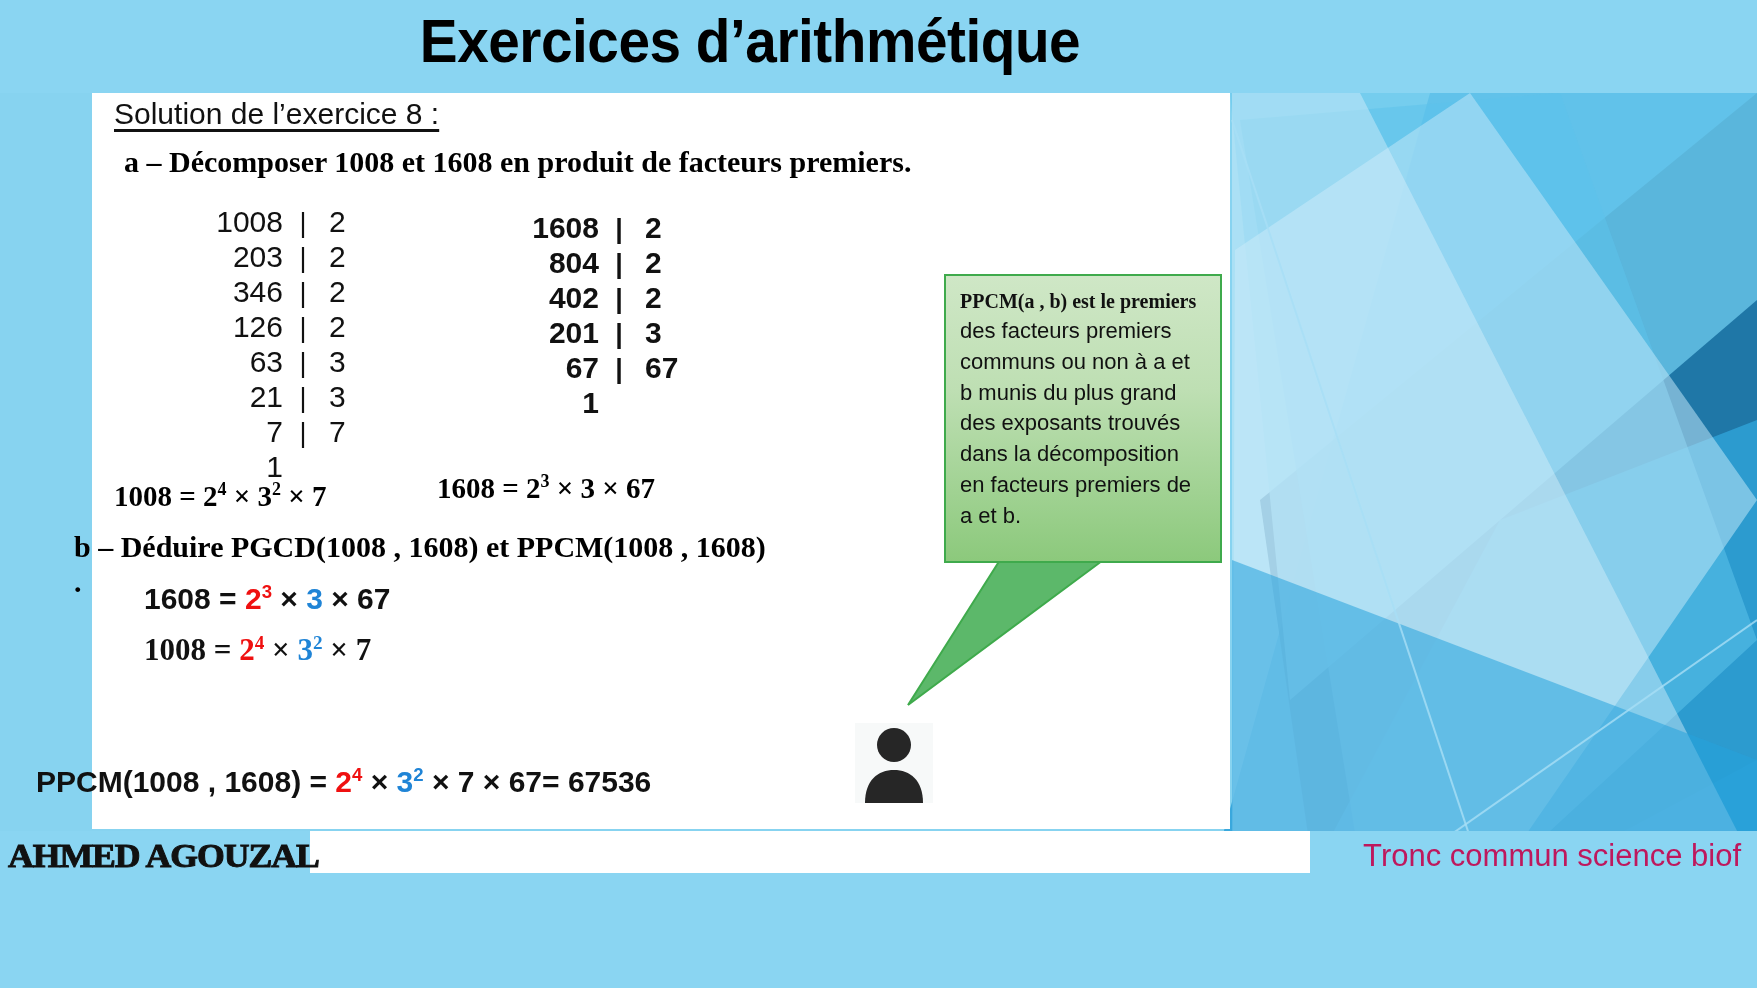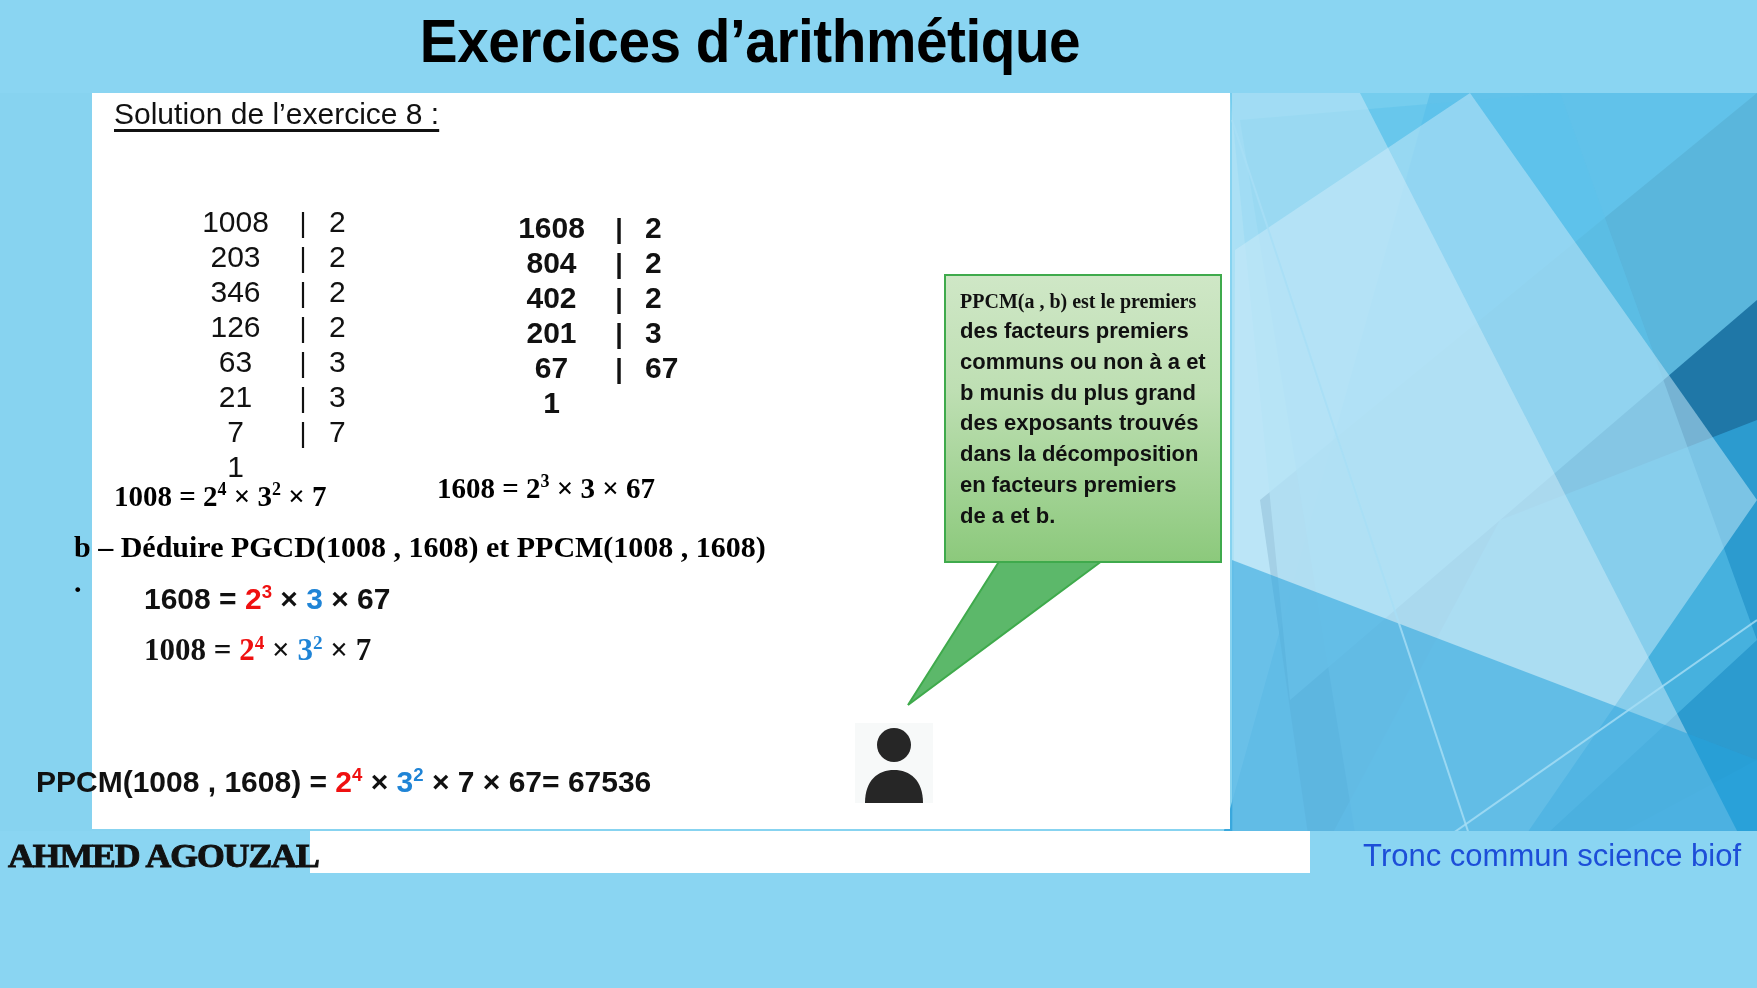--- a/index.html
+++ b/index.html
@@ -37,21 +37,21 @@
     background:#ffffff;z-index:6;
   }
   .author{
     position:absolute;left:8px;top:837px;z-index:7;
     font-family:"Liberation Serif",serif;font-weight:bold;font-size:34px;
     color:#111;letter-spacing:-1px;transform:scaleX(1.05);transform-origin:left top;
     -webkit-text-stroke:1px #111;
   }
   .footer-right{
     position:absolute;right:16px;top:838px;z-index:7;
-    font-family:"Liberation Sans",sans-serif;font-size:31px;color:#1d4ed8;
+    font-family:"Liberation Sans",sans-serif;font-size:31px;color:#be185d;
   }
   
   .content{position:absolute;left:92px;top:87px;width:1138px;height:742px;z-index:8;}
   .solution-head{
     position:absolute;left:22px;top:10px;
     font-family:"Liberation Sans",sans-serif;font-size:30px;color:#111;
     text-decoration:underline;text-underline-offset:5px;
   }
   .q-a{
     position:absolute;left:32px;top:58px;
@@ -61,21 +61,21 @@
     position:absolute;left:-18px;top:443px;
     font-family:"Liberation Serif",serif;font-weight:bold;font-size:30px;color:#000;
   }
   .dot-bullet{
     position:absolute;left:-18px;top:478px;
     font-family:"Liberation Serif",serif;font-weight:bold;font-size:30px;color:#000;
   }
   
   .divtable{position:absolute;font-family:"Liberation Sans",sans-serif;font-size:30px;color:#111;}
   .divtable .row{display:flex;align-items:baseline;height:35px;}
-  .divtable .left{width:95px;text-align:center;padding-right:0;}
+  .divtable .left{width:95px;text-align:right;padding-right:0;}
   .divtable .bar{
     width:40px;text-align:center;color:#111;font-size:27px;line-height:35px;
   }
   .divtable .right{width:70px;text-align:left;padding-left:6px;}
   .table1{left:96px;top:118px;}
   .table2{left:412px;top:124px;font-weight:bold;}
   .decomp{
     position:absolute;font-family:"Liberation Serif",serif;font-weight:bold;font-size:29px;color:#000;
   }
   .decomp1{left:22px;top:393px;}
@@ -100,21 +100,21 @@
     position:absolute;left:44px;top:9px;width:278px;height:289px;
     background:linear-gradient(180deg,#cfe7c6 0%,#bedfb3 40%,#8cc97c 100%);
     border:2px solid #3faa4c;box-sizing:border-box;
     padding:14px 14px 0 14px;
   }
   .callout .l1{
     font-family:"Liberation Serif",serif;font-weight:bold;font-size:20px;color:#111;
     margin-bottom:3px;
   }
   .callout .body{
-    font-family:"Liberation Sans",sans-serif;font-weight:bold;font-size:22px;
+    font-family:"Liberation Sans",sans-serif;font-weight:normal;font-size:22px;
     color:#111;line-height:1.40;
   }
   
   .person{position:absolute;left:855px;top:723px;width:78px;height:80px;z-index:9;background:#f7f9f9;}
 </style>
 </head>
 <body>
 
 <svg id="bg" viewBox="0 0 1757 988" preserveAspectRatio="none">
   <rect x="0" y="0" width="1757" height="988" fill="#87d3f0"></rect>
@@ -132,20 +132,21 @@
 
 <div class="title-band"></div>
 <div class="slide-title">Exercices d’arithmétique</div>
 
 <div class="sheet"></div>
 
 <div class="content">
 
   <div class="solution-head">Solution de l’exercice 8 :</div>
 
+  <div class="q-a">a – Décomposer 1008 et 1608 en produit de facteurs premiers.</div>
 
   <div class="divtable table1">
     <div class="row">
       <span class="left">1008</span>
       <span class="bar">|</span>
       <span class="right">2</span>
     </div>
     <div class="row">
       <span class="left">203</span>
       <span class="bar">|</span>

